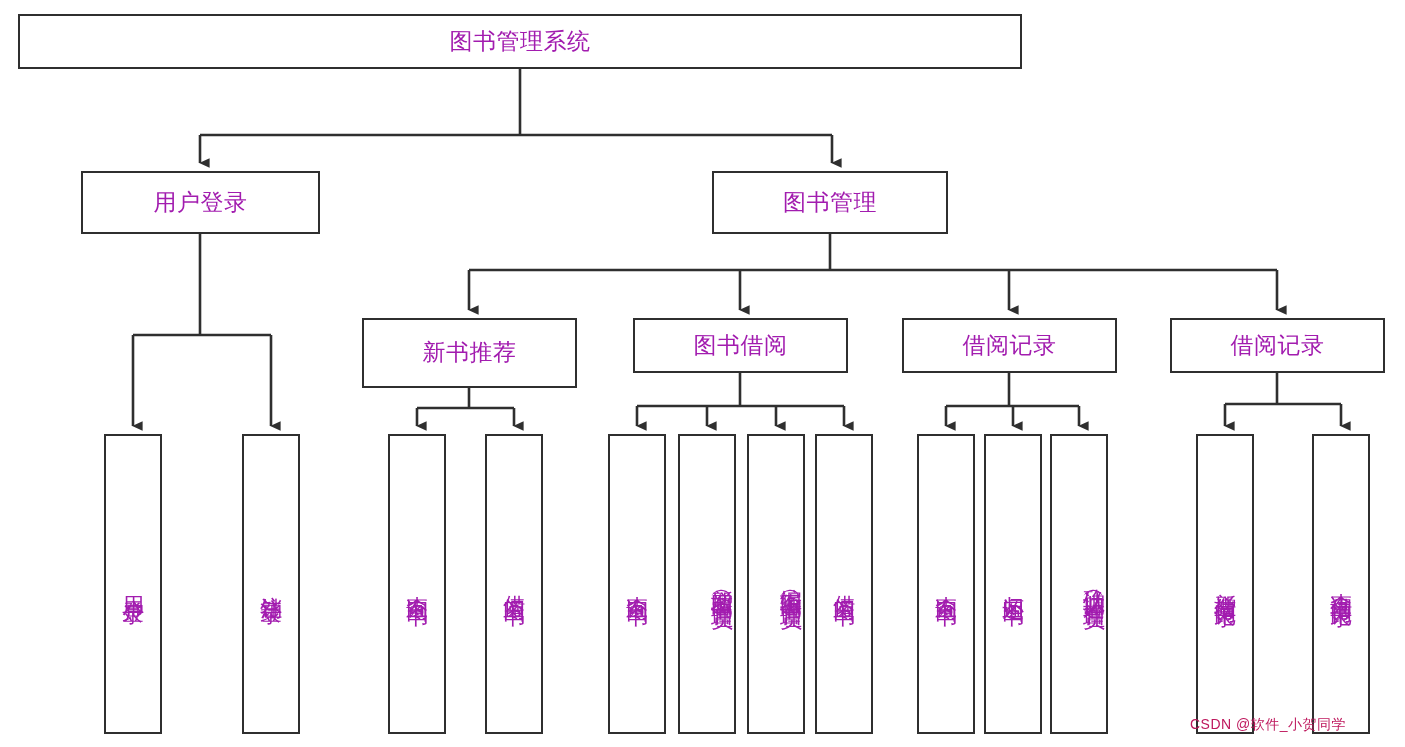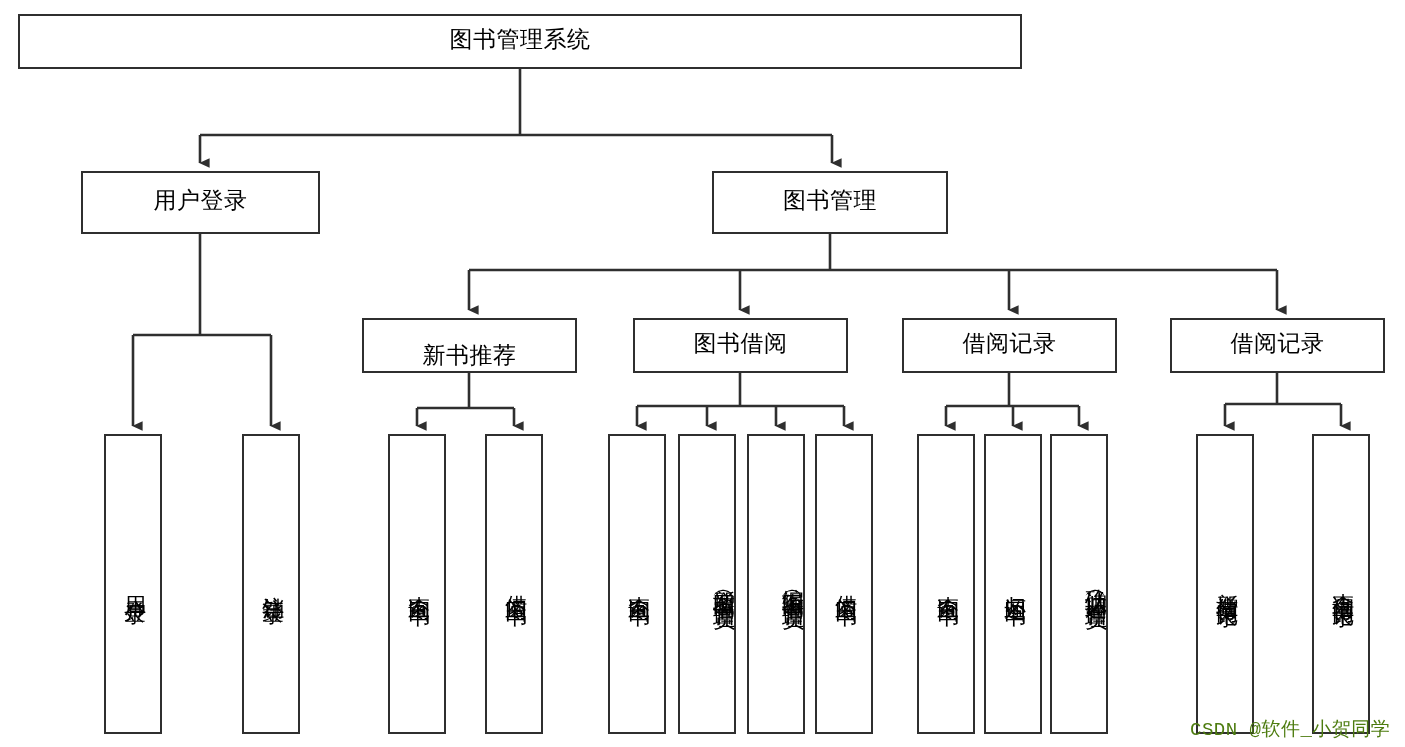--- a/index.html
+++ b/index.html
@@ -26,23 +26,22 @@
     pointer-events: none;
   }
   .node {
     position: absolute;
     box-sizing: border-box;
     border: 2.5px solid #2f2f2f;
     background: #ffffff;
     display: flex;
     align-items: center;
     justify-content: center;
-    color: #000000;
+    color: #a21caf;
     line-height: 1.12;
-    font-family: Liberation Mono, monospace;
   }
   .node.horiz {
     font-size: 23px;
     letter-spacing: 0.5px;
     text-align: center;
   }
   .node.vert {
     font-size: 22px;
     writing-mode: vertical-rl;
     text-orientation: upright;
@@ -51,25 +50,24 @@
     padding: 4px 0;
   }
   .node.vert .vtext {
     writing-mode: vertical-rl;
     text-orientation: upright;
     display: block;
     white-space: nowrap;
   }
   .watermark {
     position: absolute;
-    font-size: 19px;
-    color: #4d7c0f;
+    font-size: 14px;
+    color: #be185d;
     white-space: nowrap;
     letter-spacing: 0.5px;
-    font-family: Liberation Mono, monospace;
   }
 </style>
 </head>
 <body>
 
 <div id="canvas">
 
   <svg class="wires" viewBox="0 0 1405 747">
     <defs>
       <marker id="arrow" markerWidth="12" markerHeight="12" refX="5.2" refY="9.6" orient="auto" markerUnits="userSpaceOnUse">
@@ -125,21 +123,21 @@
     <span>图书管理系统</span>
   </div>
 
   <div class="node horiz" style="left:81px; top:171px; width:239px; height:63px;">
     <span>用户登录</span>
   </div>
   <div class="node horiz" style="left:712px; top:171px; width:236px; height:63px;">
     <span>图书管理</span>
   </div>
 
-  <div class="node horiz" style="left:362px; top:318px; width:215px; height:55px;align-items:flex-end;">
+  <div class="node horiz" style="left:362px; top:318px; width:215px; height:70px;">
     <span>新书推荐</span>
   </div>
   <div class="node horiz" style="left:633px; top:318px; width:215px; height:55px;justify-content:center;">
     <span>图书借阅</span>
   </div>
   <div class="node horiz" style="left:902px; top:318px; width:215px; height:55px;">
     <span>借阅记录</span>
   </div>
   <div class="node horiz" style="left:1170px; top:318px; width:215px; height:55px;text-align:right;">
     <span>借阅记录</span>

